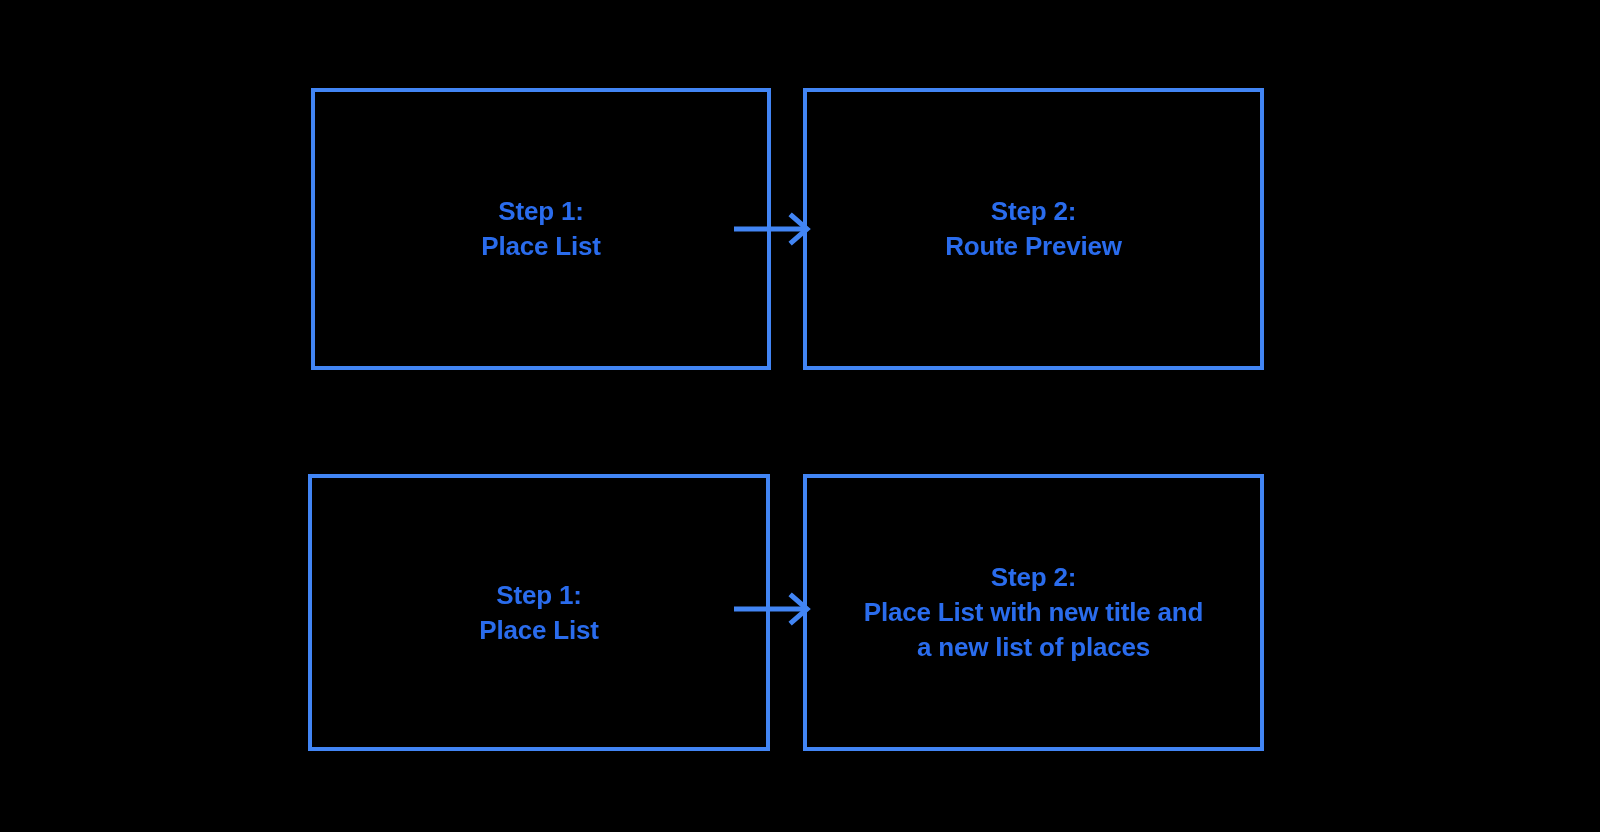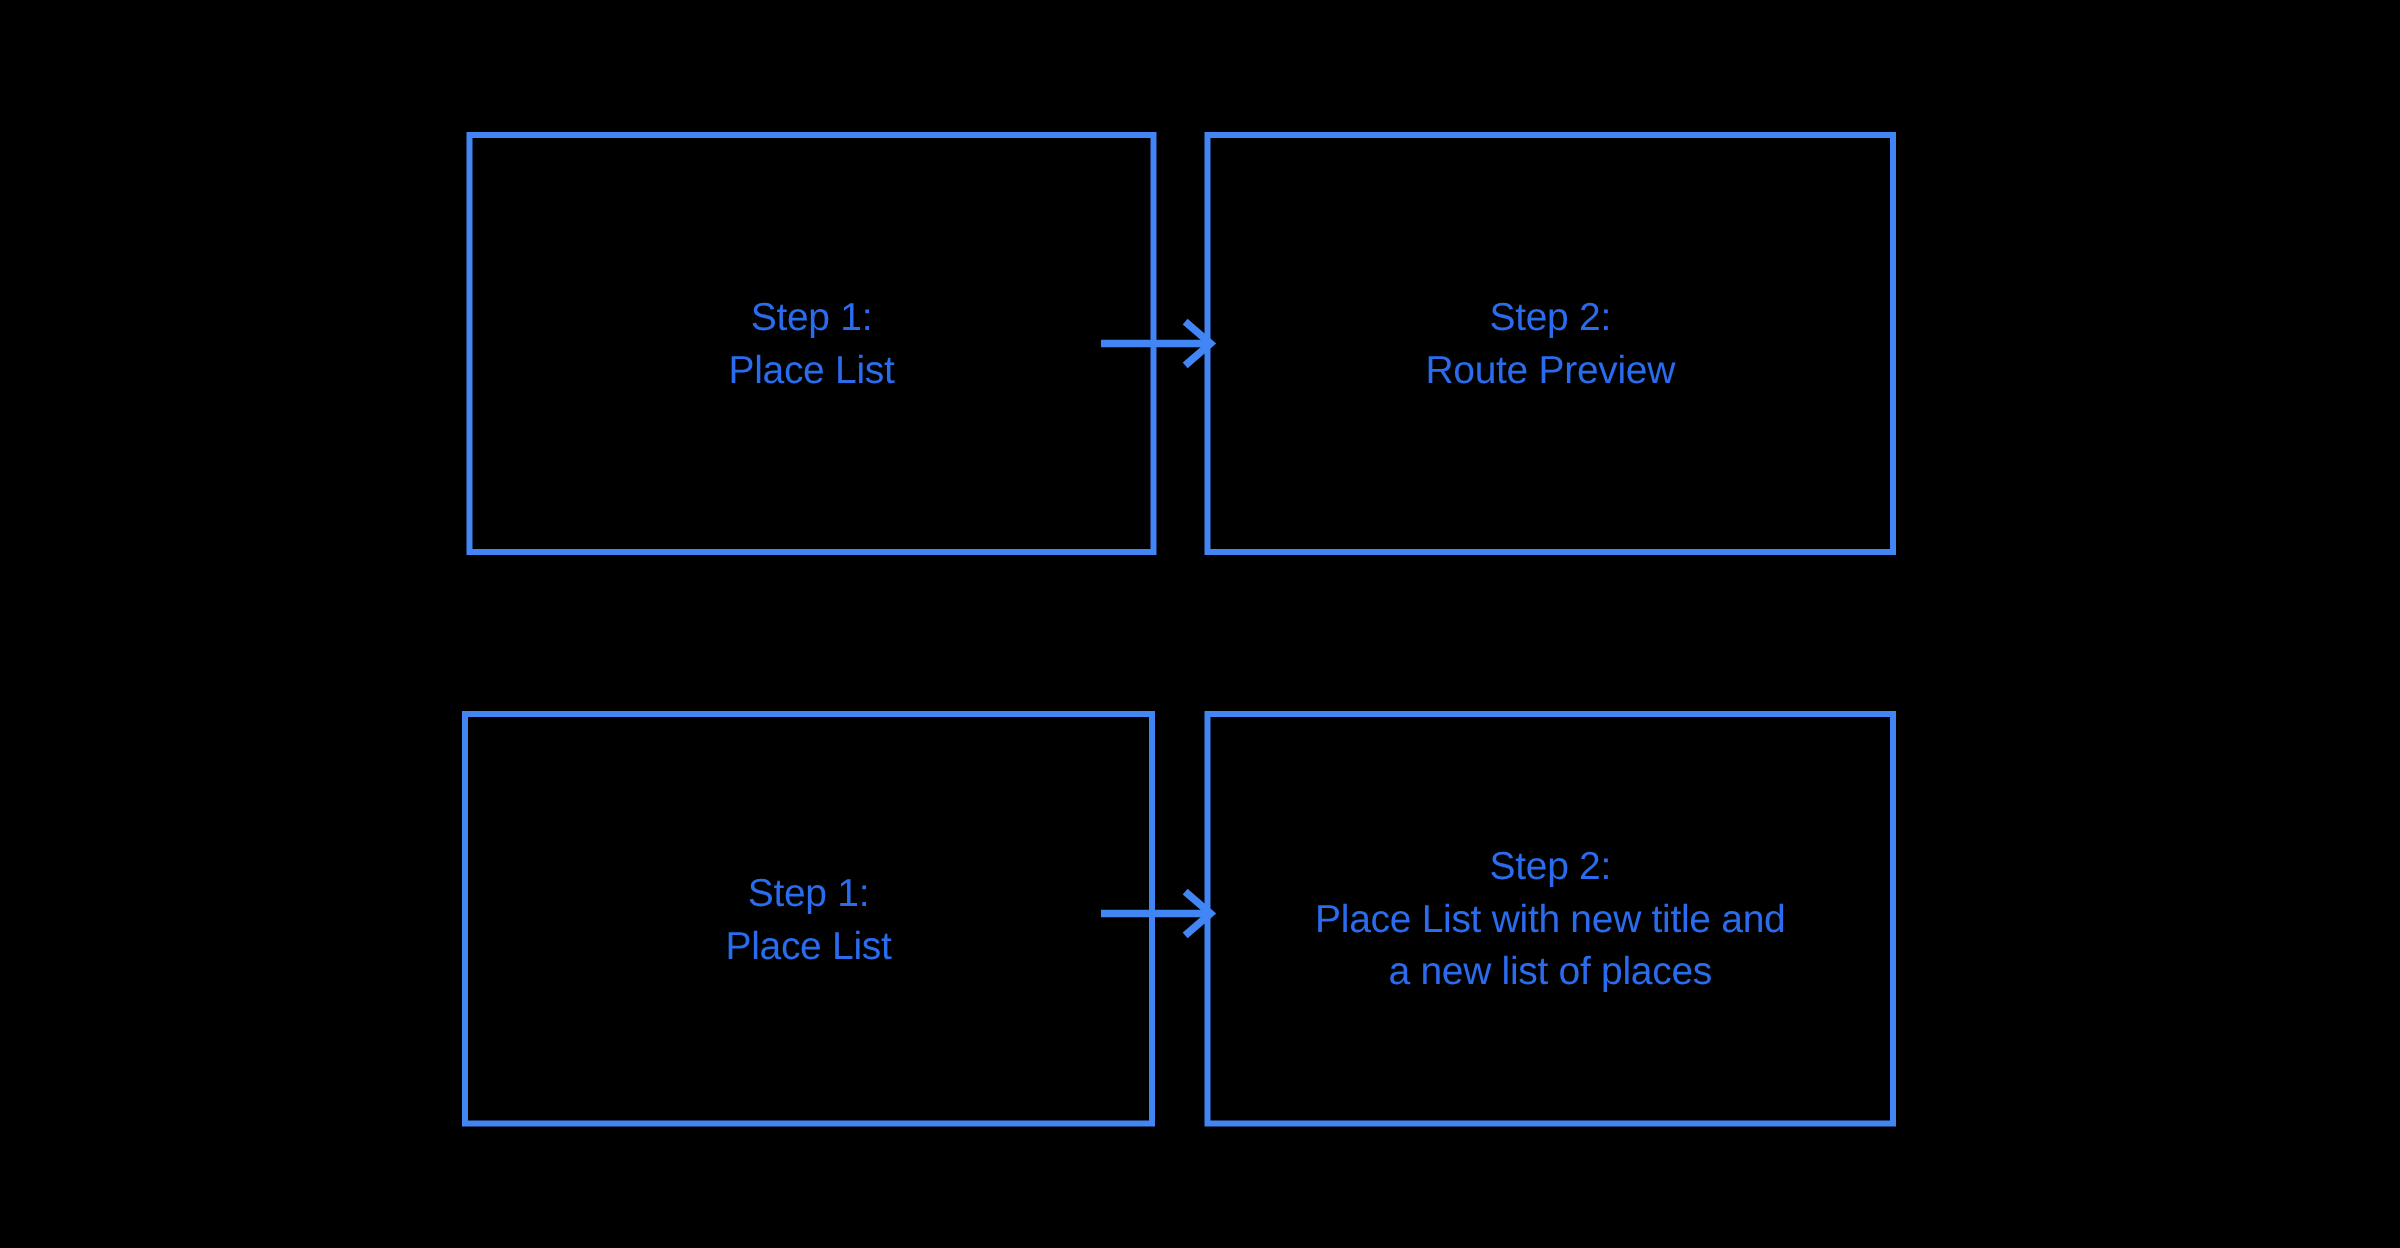--- a/index.html
+++ b/index.html
@@ -27,21 +27,21 @@
     box-sizing: border-box;
     border: 4px solid #4285f4;
     background: transparent;
     display: flex;
     align-items: center;
     justify-content: center;
   }
   .box-label {
     color: #2a6ced;
     font-family: "Liberation Sans", sans-serif;
-    font-weight: normal;
+    font-weight: bold;
     font-size: 26px;
     line-height: 35px;
     text-align: center;
     letter-spacing: -0.2px;
     white-space: pre-line;
     padding: 0 10px;
   }
 
   
   #box-step1-top   { left: 311px;  top: 88px;  width: 460px; height: 282px; }

